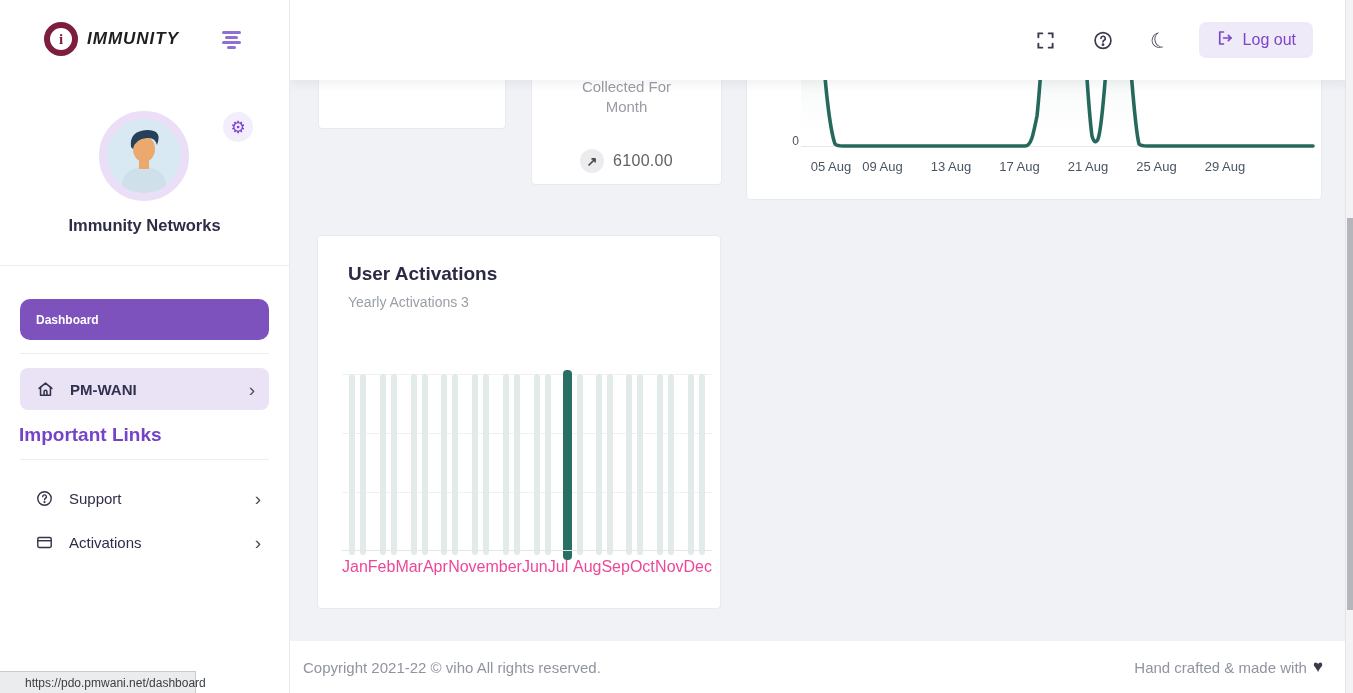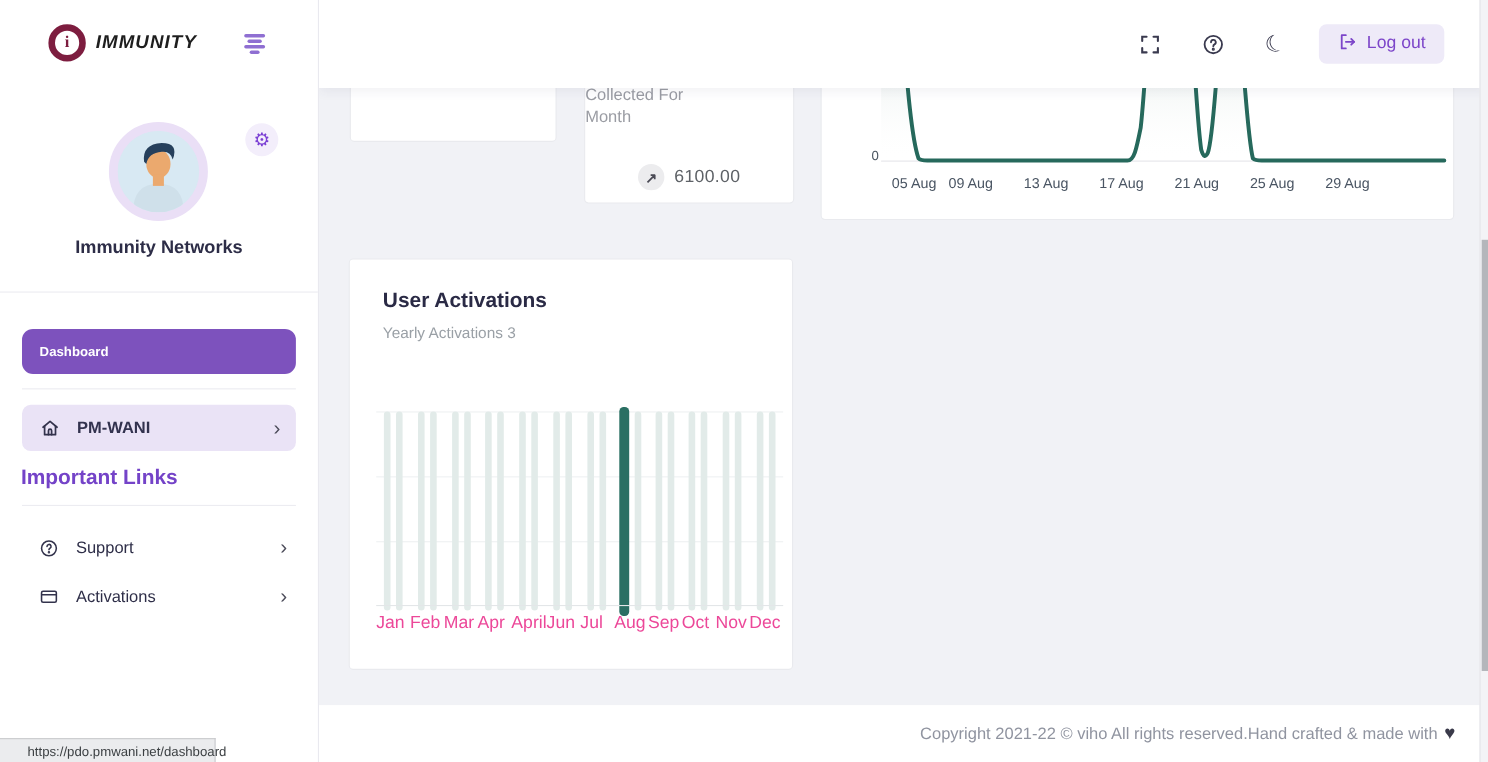--- a/index.html
+++ b/index.html
@@ -58,21 +58,21 @@
 
   
   .main { position:absolute; left:290px; top:80px; right:0; bottom:0; overflow:hidden; z-index:1; }
   .card { position:absolute; background:#fff; border:1px solid #e9eaee; border-radius:4px; }
 
   .card-online { left:28px; top:-45px; width:188px; height:94px;
                  display:flex; align-items:center; justify-content:center; padding-bottom:33px; }
   .card-online .stat-label { font-size:15px; font-weight:bold; color:#8e9298; }
 
   .card-collected { left:241px; top:-60px; width:191px; height:165px; }
-  .c2-label { position:absolute; top:56px; width:100%; text-align:left; font-size:15px;
+  .c2-label { position:absolute; top:56px; width:100%; text-align:center; font-size:15px;
               color:#9a9ca3; line-height:1.35; }
   .c2-value { position:absolute; top:128px; width:100%; display:flex; align-items:center;
               justify-content:center; gap:9px; }
   .c2-value .up-circle { width:24px; height:24px; border-radius:50%; background:#ececee;
                          display:flex; align-items:center; justify-content:center;
                          color:#4a4a55; font-size:13px; font-weight:bold; }
   .c2-value .amount { font-size:16px; color:#5e6267; letter-spacing:0.3px; }
 
   .card-linechart { left:456px; top:-60px; width:576px; height:180px; overflow:hidden; }
   .card-linechart svg { position:absolute; left:0; top:0; }
@@ -88,21 +88,21 @@
   .grid-axis { position:absolute; left:24px; width:370px; height:1px; background:#e3e6e8; }
   .bar-plot { position:absolute; left:24px; top:138px; width:370px; height:176px; display:flex; }
   .bar-group { flex:1; display:flex; justify-content:center; gap:5px; align-items:flex-start; }
   .bar { display:block; border-radius:3px; }
   .bar.track { width:6px; height:181px; background:#e2ebe9; }
   .bar.dark { width:9px; height:190px; margin-top:-4px; background:#2a6f63; border-radius:4px; }
   .bar-labels { position:absolute; left:24px; top:322px; width:370px; display:flex; }
   .bar-labels span { flex:1; text-align:left; font-size:16px; color:#ec4899; }
 
   .footer { position:absolute; left:0; right:0; bottom:0; height:52px; background:#fff;
-            display:flex; align-items:center; justify-content:flex-end; padding:0 30px 0 13px; }
+            display:flex; align-items:center; justify-content:space-between; padding:0 30px 0 13px; }
   .footer .f-left { font-size:15px; color:#9094a0; }
   .footer .f-right { font-size:15px; color:#9094a0; display:flex; align-items:center; gap:6px; }
   .footer .heart { color:#3a3a4a; font-size:17px; }
 
   
   .statusbar { position:absolute; left:0; bottom:0; width:196px; height:22px; background:#ebecee;
                border:1px solid #c9cacd; border-left:none; border-bottom:none; z-index:50;
                font-size:12px; color:#3c4043; display:flex; align-items:center; padding-left:25px; }
   .scroll-track { position:absolute; right:0; top:0; width:8px; height:693px; background:#f3f3f6;
                   border-left:1px solid #e4e4e8; z-index:40; }
@@ -315,21 +315,21 @@
           <span class="bar track"></span>
           <span class="bar track"></span>
         </div>
       </div>
     <div class="grid-axis" style="top:314px"></div>
     <div class="bar-labels">
         <span>Jan</span>
         <span>Feb</span>
         <span>Mar</span>
         <span>Apr</span>
-        <span>April</span>
+        <span>November</span>
         <span>Jun</span>
         <span>Jul</span>
         <span>Aug</span>
         <span>Sep</span>
         <span>Oct</span>
         <span>Nov</span>
         <span>Dec</span>
       </div>
   </div>
 

